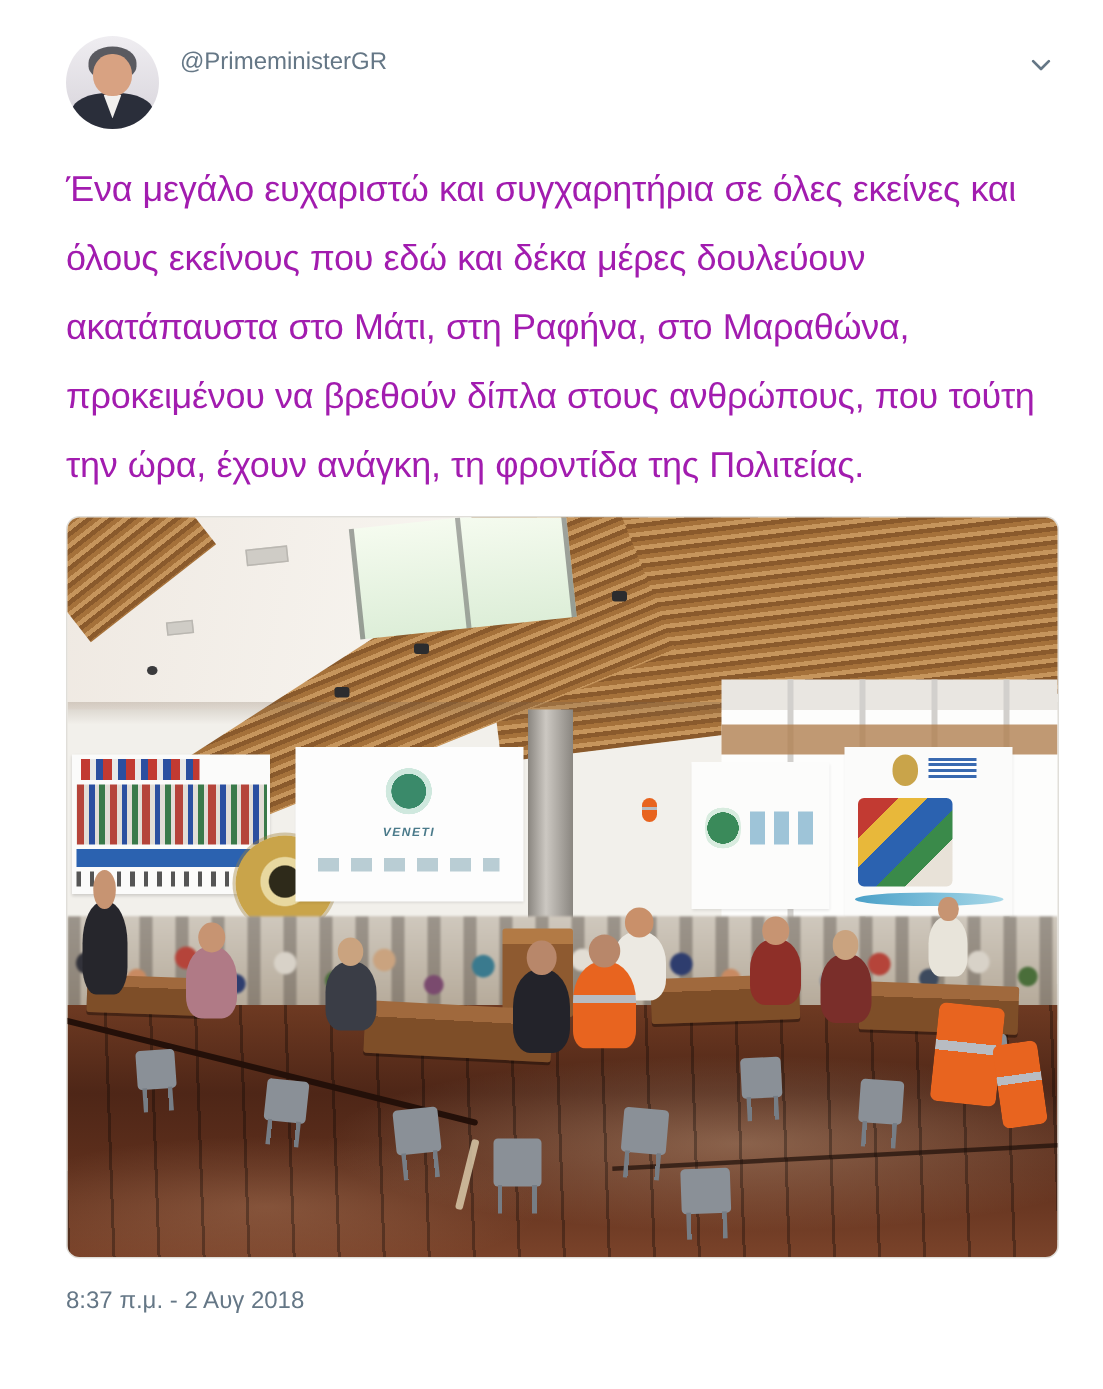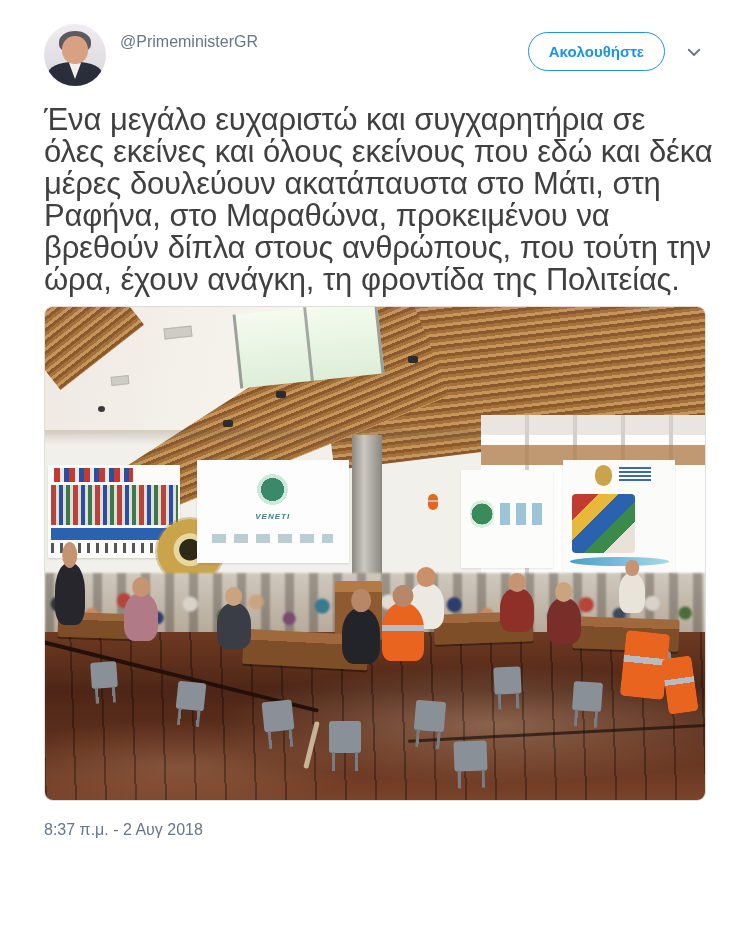--- a/index.html
+++ b/index.html
@@ -29,22 +29,22 @@
   .head-right{margin-left:auto;display:flex;align-items:center;gap:18px;padding-top:8px;}
   .follow-btn{
     display:inline-block;background:#fff;border:1px solid #1b95e0;color:#1b95e0;
     font-weight:bold;font-size:15px;line-height:15px;padding:11px 20px;border-radius:100px;
     font-family:inherit;cursor:pointer;
   }
   .caret{width:22px;height:22px;cursor:pointer;display:flex;align-items:center;justify-content:center;}
 
   
   .text{
-    margin-top:18px;width:670px;font-size:31px;line-height:32px;
-    color:#404040;letter-spacing:-0.2px;word-spacing:0.5px;
+    margin-top:18px;width:670px;font-size:24px;line-height:46px;
+    color:#a21caf;letter-spacing:-0.2px;word-spacing:0.5px;
   }
 
   
   .photo{
     position:relative;margin-top:10px;width:662px;height:495px;
     border-radius:9px;overflow:hidden;background:#f3f1ec;cursor:pointer;
     border:1px solid rgba(0,0,0,0.08);box-sizing:border-box;font-style:italic;
   }
   .photo *{position:absolute;}
 
@@ -209,21 +209,20 @@
     <div class="avatar">
       <div class="suit"></div>
       <div class="shirt"></div>
       <div class="hair"></div>
       <div class="face"></div>
     </div>
     <div class="names">
       <div class="handle">@PrimeministerGR</div>
     </div>
     <div class="head-right">
-      <button class="follow-btn">Ακολουθήστε</button>
       <span class="caret">
         <svg width="18" height="18" viewBox="0 0 24 24">
             <path d="M5 9l7 7 7-7" stroke="#657786" stroke-width="2.4" fill="none" stroke-linecap="round" stroke-linejoin="round"></path>
           </svg>
       </span>
     </div>
   </div>
 
   <div class="text">Ένα μεγάλο ευχαριστώ και συγχαρητήρια σε όλες εκείνες και όλους εκείνους που εδώ και δέκα μέρες δουλεύουν ακατάπαυστα στο Μάτι, στη Ραφήνα, στο Μαραθώνα, προκειμένου να βρεθούν δίπλα στους ανθρώπους, που τούτη την ώρα, έχουν ανάγκη, τη φροντίδα της Πολιτείας.</div>
 

